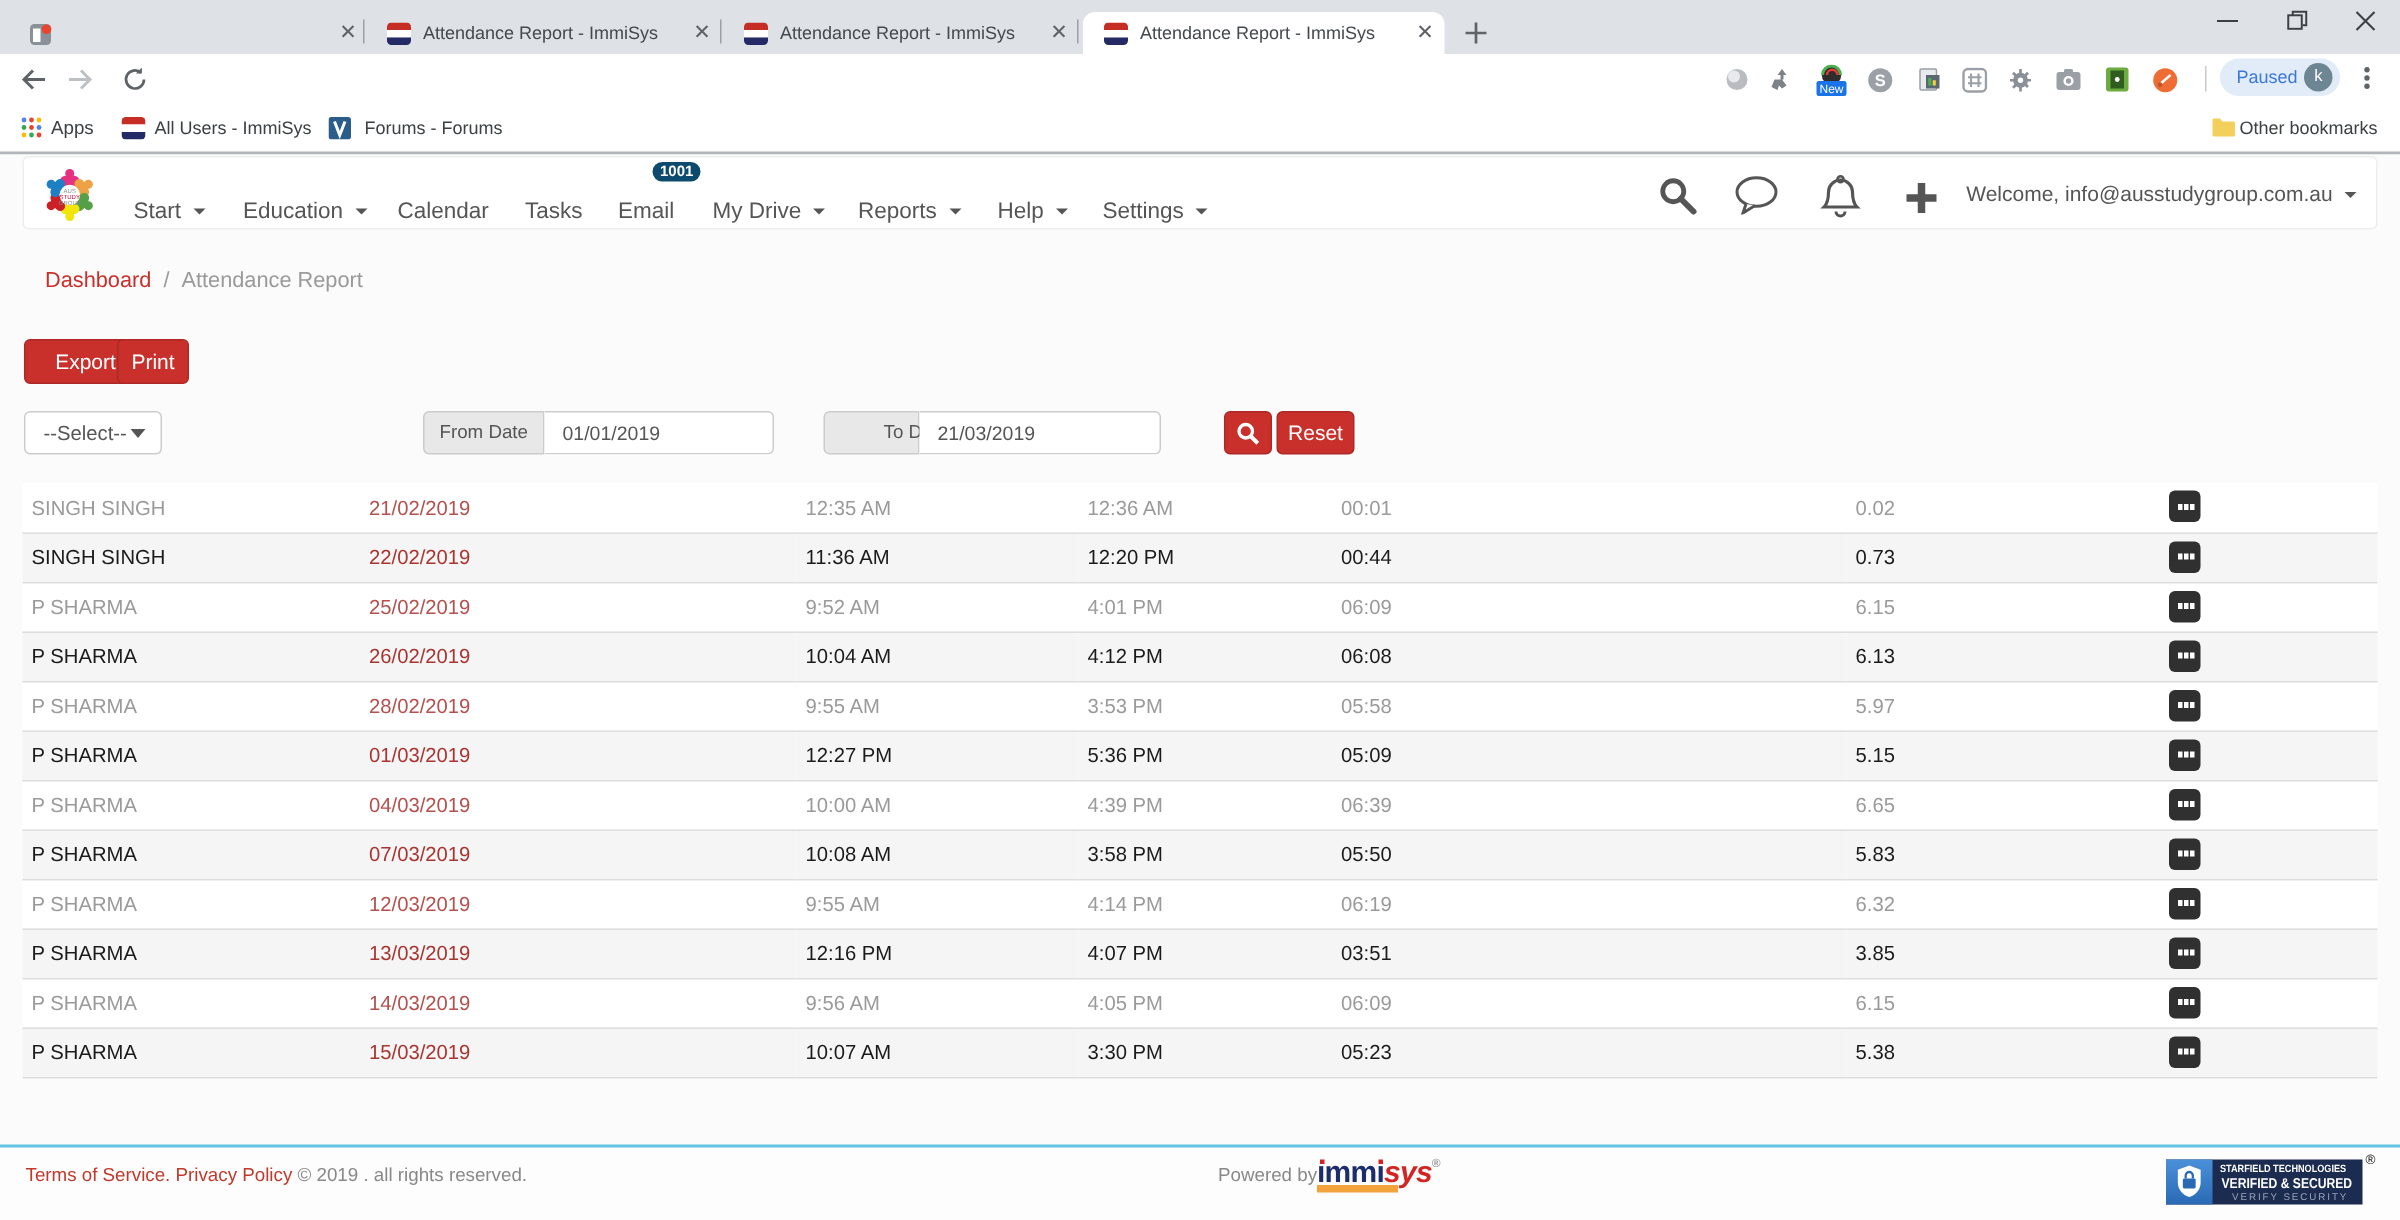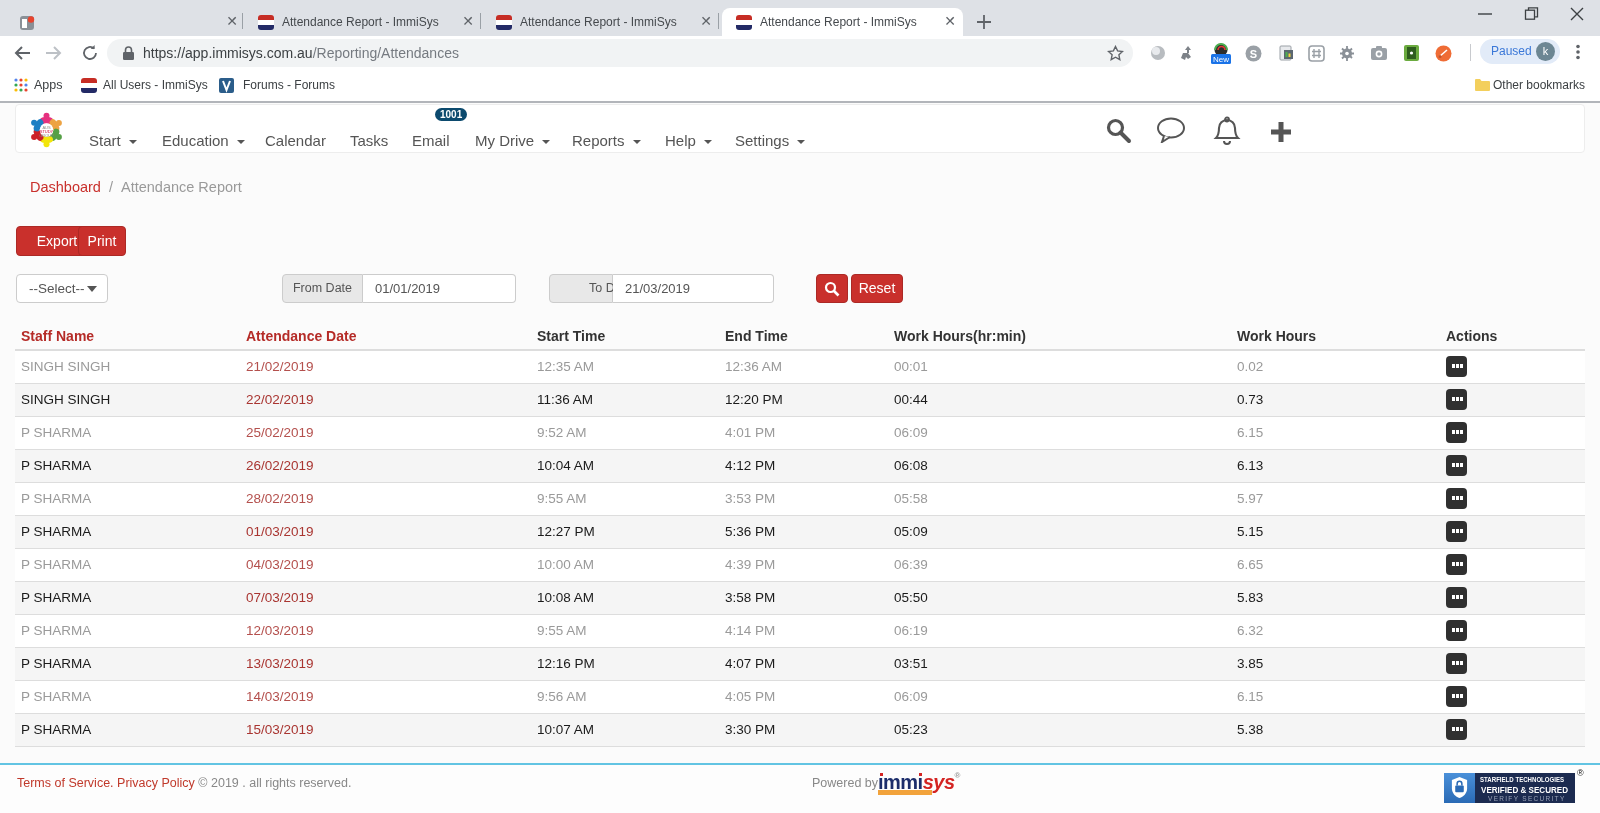--- a/index.html
+++ b/index.html
@@ -135,30 +135,20 @@
   <svg class="abs" style="left:13px;top:8px" width="19" height="18" viewBox="0 0 19 18">
       <path d="M17 9H3M9 3L3 9l6 6" fill="none" stroke="#5f6368" stroke-width="2"></path>
     </svg>
   <svg class="abs" style="left:44px;top:8px" width="19" height="18" viewBox="0 0 19 18">
       <path d="M2 9h14M10 3l6 6-6 6" fill="none" stroke="#bdc1c6" stroke-width="2"></path>
     </svg>
   <svg class="abs" style="left:81px;top:8px" width="18" height="18" viewBox="0 0 18 18">
       <path d="M15 9a6 6 0 1 1-2-4.5" fill="none" stroke="#5f6368" stroke-width="1.8"></path>
       <path d="M13.6 1v4h-4z" fill="#5f6368"></path>
     </svg>
-  <div id="omnibox">
-    <svg class="abs" style="left:15px;top:7px" width="13" height="15" viewBox="0 0 13 15">
-        <rect x="1" y="6" width="11" height="8" rx="1.2" fill="#5f6368"></rect>
-        <path d="M3.5 6V4a3 3 0 0 1 6 0v2" fill="none" stroke="#5f6368" stroke-width="1.6"></path>
-      </svg>
-    <div id="urltext">https://app.immisys.com.au<span class="path">/Reporting/Attendances</span></div>
-    <svg class="abs" style="left:1000px;top:6px" width="17" height="17" viewBox="0 0 17 17">
-        <path d="M8.5 1.5l2.1 4.4 4.9.6-3.6 3.3.9 4.8-4.3-2.4-4.3 2.4.9-4.8L1.5 6.5l4.9-.6z" fill="none" stroke="#5f6368" stroke-width="1.4"></path>
-      </svg>
-  </div>
 
   <svg class="abs" style="left:1150px;top:9px" width="16" height="16">
       <circle cx="8" cy="8" r="7" fill="#b8bcc0"></circle>
       <circle cx="6" cy="6" r="4" fill="#e8eaed"></circle>
     </svg>
   <svg class="abs" style="left:1180px;top:9px" width="16" height="16" viewBox="0 0 16 16">
       <path d="M8 1l3 4H9v3H7V5H5zM3 8l-2 5 4 2 1-3 2 2 3-2-3-4z" fill="#7d8288"></path>
     </svg>
   <svg class="abs" style="left:1210px;top:7px" width="22" height="22" viewBox="0 0 22 22">
       <circle cx="11" cy="7" r="6.5" fill="#2d2d2d"></circle>
@@ -283,20 +273,21 @@
         <path d="M8 19l-2 6 8-5" fill="#fff" stroke="#555" stroke-width="2"></path>
       </svg>
     <svg class="navico" style="left:1197px;top:11px" width="28" height="30" viewBox="0 0 28 30">
         <circle cx="14" cy="3.5" r="2" fill="none" stroke="#555" stroke-width="1.8"></circle>
         <path d="M14 4a8 8 0 0 1 8 8c0 7 2 9 3 10H3c1-1 3-3 3-10a8 8 0 0 1 8-8z" fill="none" stroke="#555" stroke-width="2.1"></path>
         <path d="M11 25a3 3 0 0 0 6 0" fill="none" stroke="#555" stroke-width="2"></path>
       </svg>
     <svg class="navico" style="left:1253px;top:15px" width="24" height="24" viewBox="0 0 24 24">
         <path d="M12 2v20M2 12h20" stroke="#555" stroke-width="5"></path>
       </svg>
+    <div id="welcome">Welcome, info@ausstudygroup.com.au <span class="caret"></span></div>
   </div>
 
   <div id="breadcrumb"><a>Dashboard</a><span style="margin:0 8px;">/</span>Attendance Report</div>
 
   <div class="btn-red" id="btn-export">Export</div>
   <div class="btn-red" id="btn-print">Print</div>
 
   <div id="selectbox">--Select--<span class="sc"></span></div>
   <div class="igroup" style="left:282px;">
     <div class="lbl" style="width:81px;">From Date</div>
@@ -316,29 +307,20 @@
     <colgroup>
         <col style="width:225px">
         <col style="width:291px">
         <col style="width:188px">
         <col style="width:169px">
         <col style="width:343px">
         <col style="width:209px">
         <col style="width:145px">
       </colgroup>
     <tbody>
-        <tr>
-          <th class="red">Staff Name</th>
-          <th class="red">Attendance Date</th>
-          <th>Start Time</th>
-          <th>End Time</th>
-          <th>Work Hours(hr:min)</th>
-          <th>Work Hours</th>
-          <th>Actions</th>
-        </tr>
     <tr class="odd">
           <td>SINGH SINGH</td>
           <td class="date">21/02/2019</td>
           <td>12:35 AM</td>
           <td>12:36 AM</td>
           <td>00:01</td>
           <td>0.02</td>
           <td><span class="dots"><i style="left:6px"></i><i style="left:10px"></i><i style="left:14px"></i></span></td>
         </tr>
     <tr class="even">

